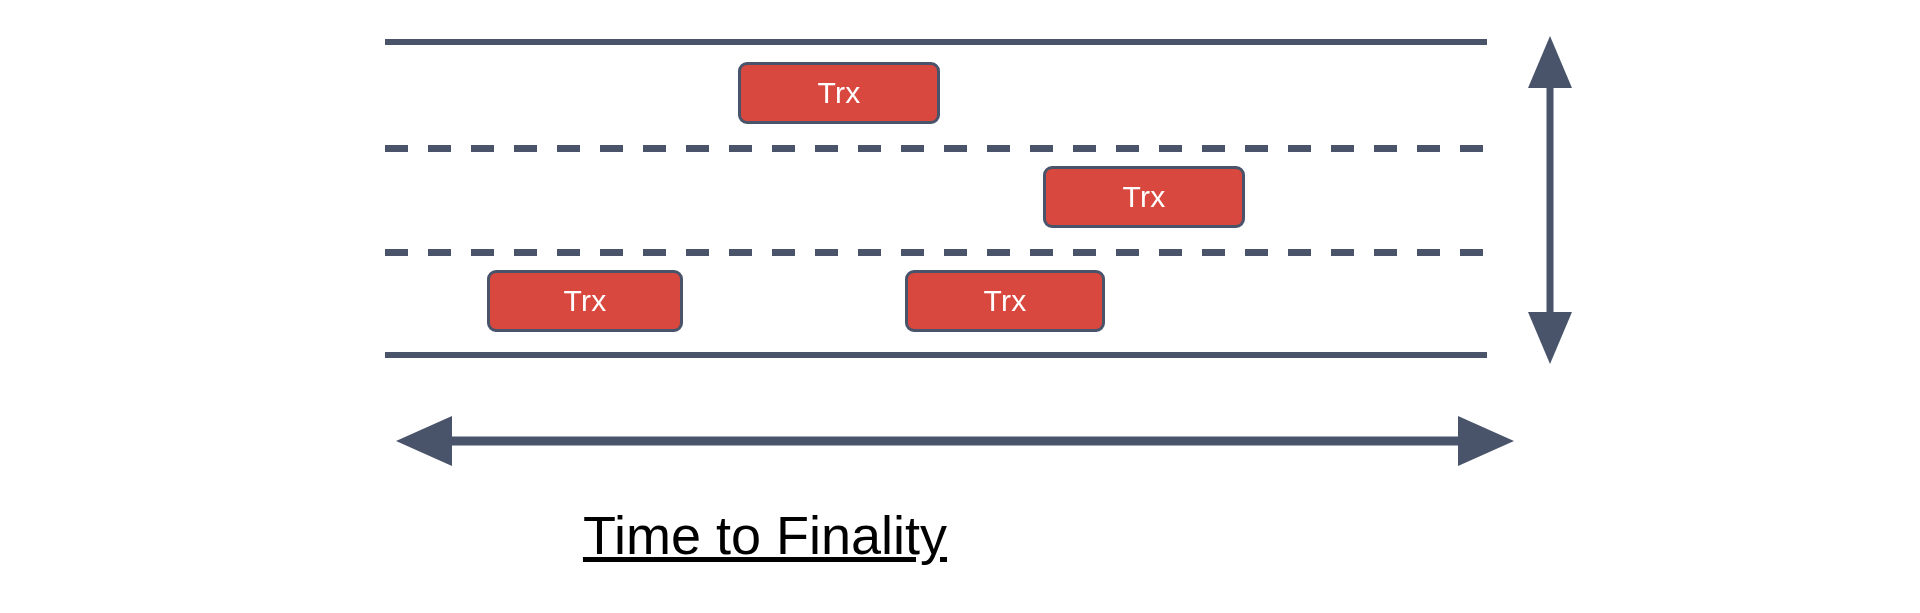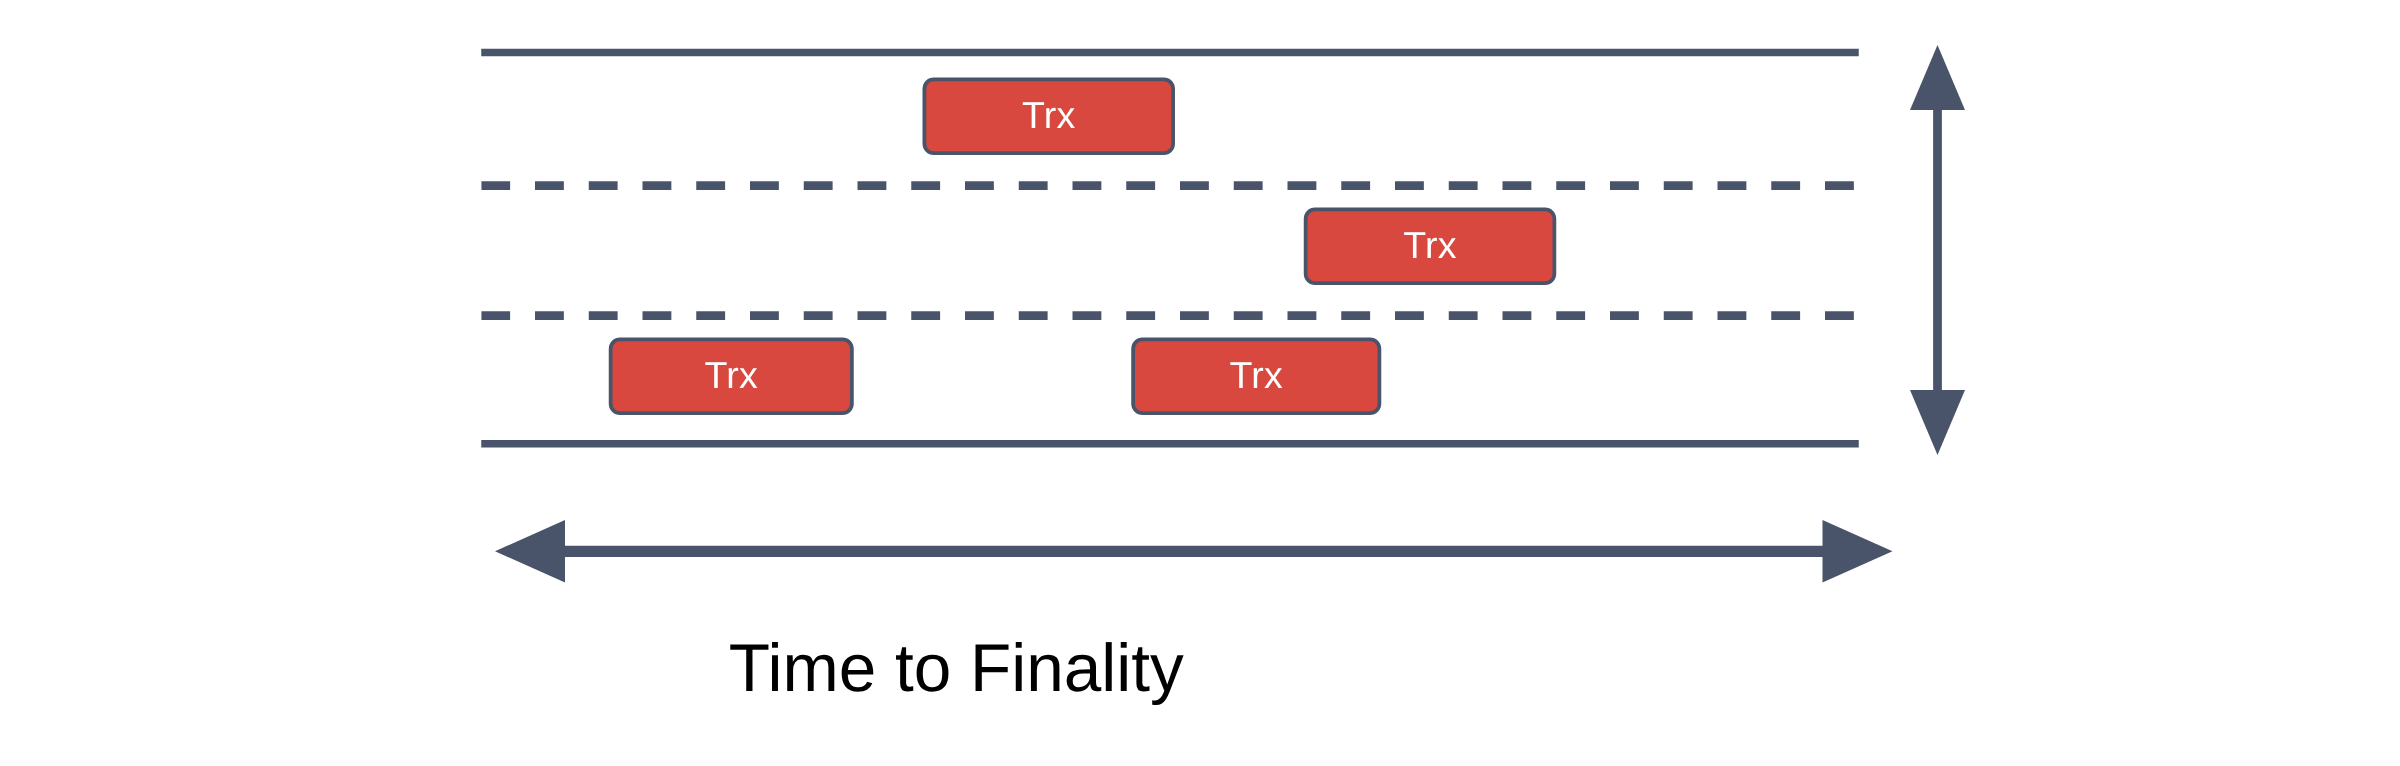--- a/index.html
+++ b/index.html
@@ -94,20 +94,21 @@
     position: absolute;
     left: 385px;
     top: 508px;
     width: 760px;
     text-align: center;
     font-size: 54px;
     color: #000000;
     font-family: "Liberation Sans", sans-serif;
     white-space: nowrap;
     line-height: 1;
+    text-decoration: underline;
   }
 </style>
 </head>
 <body>
 
 <div id="diagram">
 
   <div class="lane-line solid" id="lane-top" style="top: 39px;"></div>
   <div class="lane-line dashed" id="lane-dash-1" style="top: 145px;"></div>
   <div class="lane-line dashed" id="lane-dash-2" style="top: 249px;"></div>

